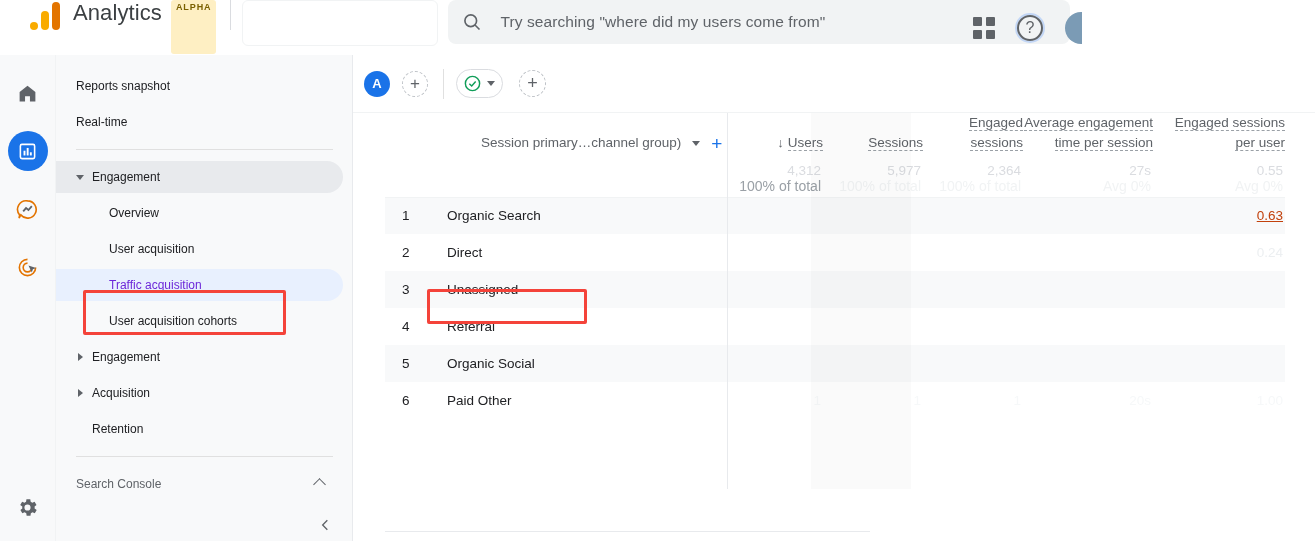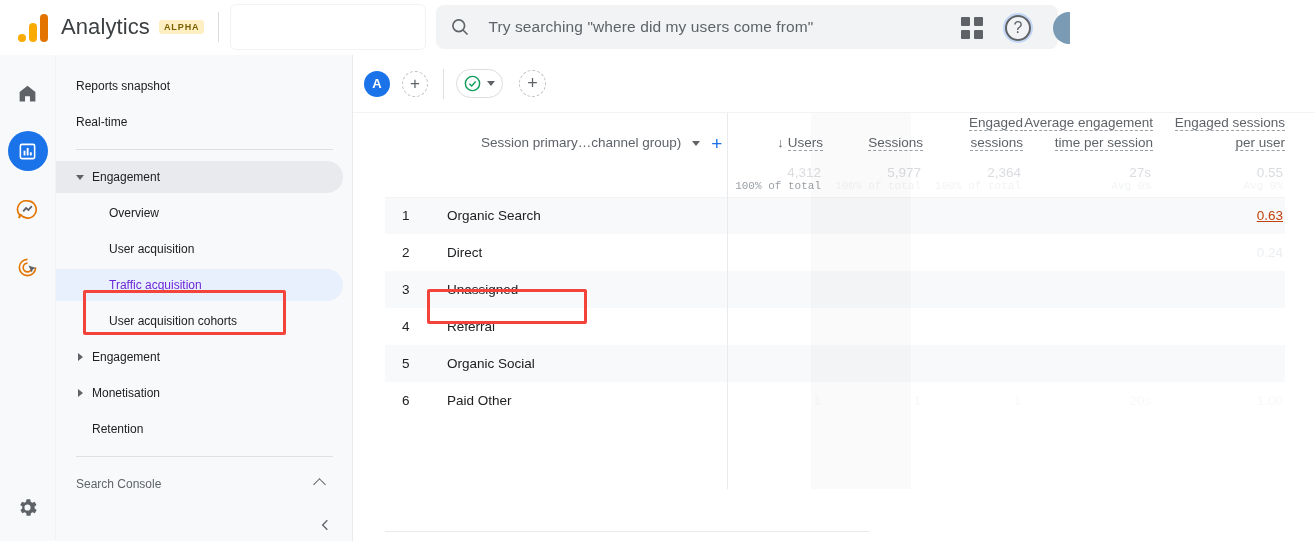--- a/index.html
+++ b/index.html
@@ -6,22 +6,22 @@
   html, body {
     width: 1315px; height: 541px;
     font-family: "Liberation Sans", sans-serif;
     background: #ffffff;
     overflow: hidden;
   }
   .app { position: relative; width: 1315px; height: 541px; }
 
   
   .topbar {
-    position: absolute; left: 4px; top: 0; width: 1068px; height: 55px;
-    background: #fff; display: flex; align-items: center;
+    position: absolute; left: 16px; top: 0; width: 1068px; height: 55px;
+    background: #fff; display: flex; 
     border-bottom: 1px solid #ffffff;
   }
   .ga-logo { margin-left: 14px; width: 34px; height: 30px; position: relative; }
   .ga-logo .b1, .ga-logo .b2, .ga-logo .b3 {
     position: absolute; bottom: 0; border-radius: 4px;
   }
   .ga-logo .b1 { left: 0; width: 8px; height: 8px; background: #f9ab00; border-radius: 50%; }
   .ga-logo .b2 { left: 11px; width: 8px; height: 19px; background: #f9ab00; }
   .ga-logo .b3 { left: 22px; width: 8px; height: 28px; background: #e37400; }
   .brand {
@@ -168,21 +168,21 @@
   .col-m3   { width: 100px; }
   .col-m4   { width: 130px; }
   .col-m5   { width: 132px; }
 
   tbody td { height: 37px; text-align: right; padding-right: 2px; }
   td.rank { text-align: left; padding-left: 17px; color: #202124; }
   td.dim  { text-align: left; padding-left: 22px; }
   tr.row-odd td { background: #f8f9fa; }
   tr.totals td { color: #dadce0; border-bottom: 1px solid #f1f3f4; }
   .tot-val { font-size: 13.5px; color: #dadce0; }
-  .tot-sub { font-size: 11px; color: #f1f3f4; font-family: Liberation Mono, monospace; }
+  .tot-sub { font-size: 14px; color: #f1f3f4; }
   .tot-first { color: #9aa0a6; }
   .faded-1 { color: #c2410c; text-decoration: underline; }
   .faded-2 { color: #eceff1; }
   .faded-3 { color: #f6f8f9; }
 
   .vline { position: absolute; left: 374px; top: 0; width: 1px; height: 376px; background: #e8eaed; }
   .sessions-hl {
     position: absolute; left: 458px; top: 0; width: 100px; height: 376px;
     background: rgba(0,0,0,.018);
   }
@@ -286,21 +286,21 @@
     </div>
     <div class="nav-item sub">
       <span class="lbl">User acquisition cohorts</span>
     </div>
     <div class="nav-item l1">
       <span class="caret-right"></span>
       <span class="lbl">Engagement</span>
     </div>
     <div class="nav-item l1">
       <span class="caret-right"></span>
-      <span class="lbl">Monetisation</span>
+      <span class="lbl">Acquisition</span>
     </div>
     <div class="nav-item l1">
       <span class="lbl">Retention</span>
     </div>
     <div class="nav-sep"></div>
     <div class="nav-item section">
       <span class="lbl">Search Console</span>
       <span class="chev"></span>
     </div>
     <div class="nav-collapse">

